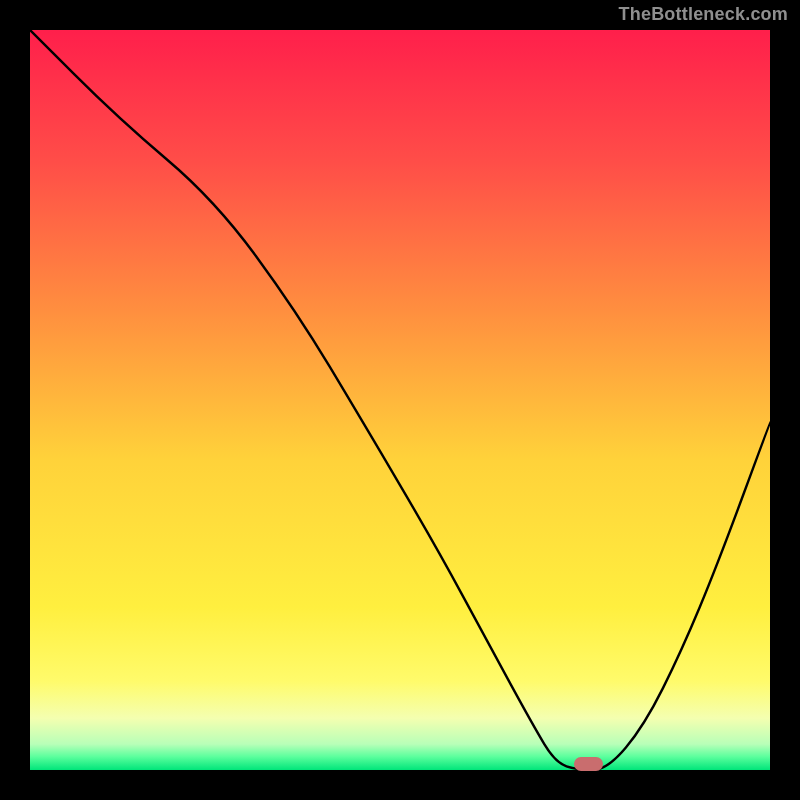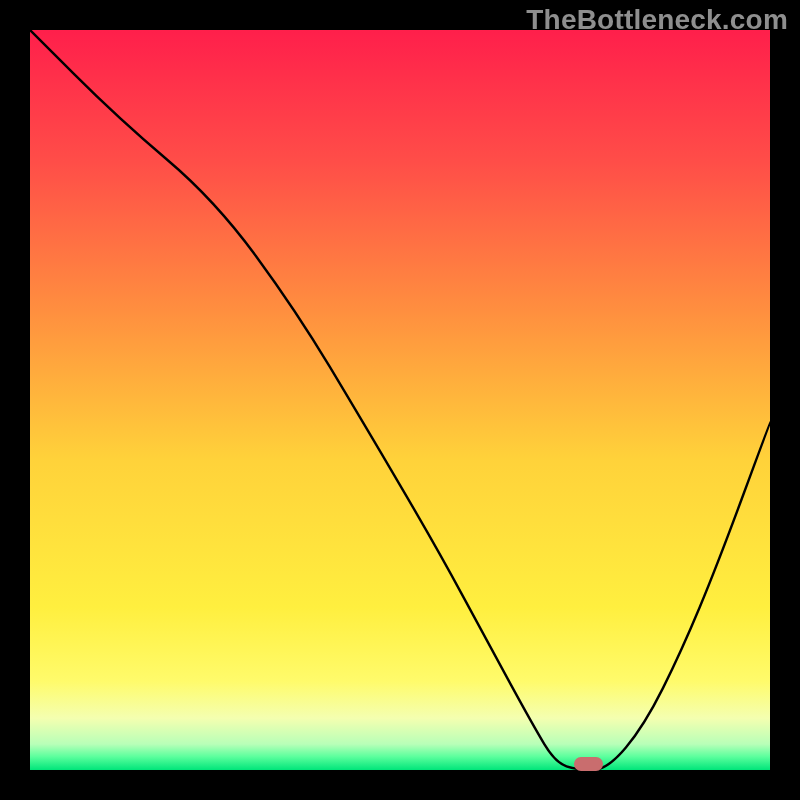--- a/index.html
+++ b/index.html
@@ -43,21 +43,21 @@
   .marker {
     position: absolute;
     background: #c96d6e;
     border-radius: 7px;
   }
   .watermark {
     position: absolute;
     top: 4px;
     right: 12px;
     font-family: Arial, Helvetica, sans-serif;
-    font-size: 28px;
+    font-size: 18px;
     font-weight: 600;
     color: #8f8f8f;
     letter-spacing: 0.2px;
   }
 </style>
 </head>
 <body>
 
 <div class="frame">
   <div class="watermark">TheBottleneck.com</div>

